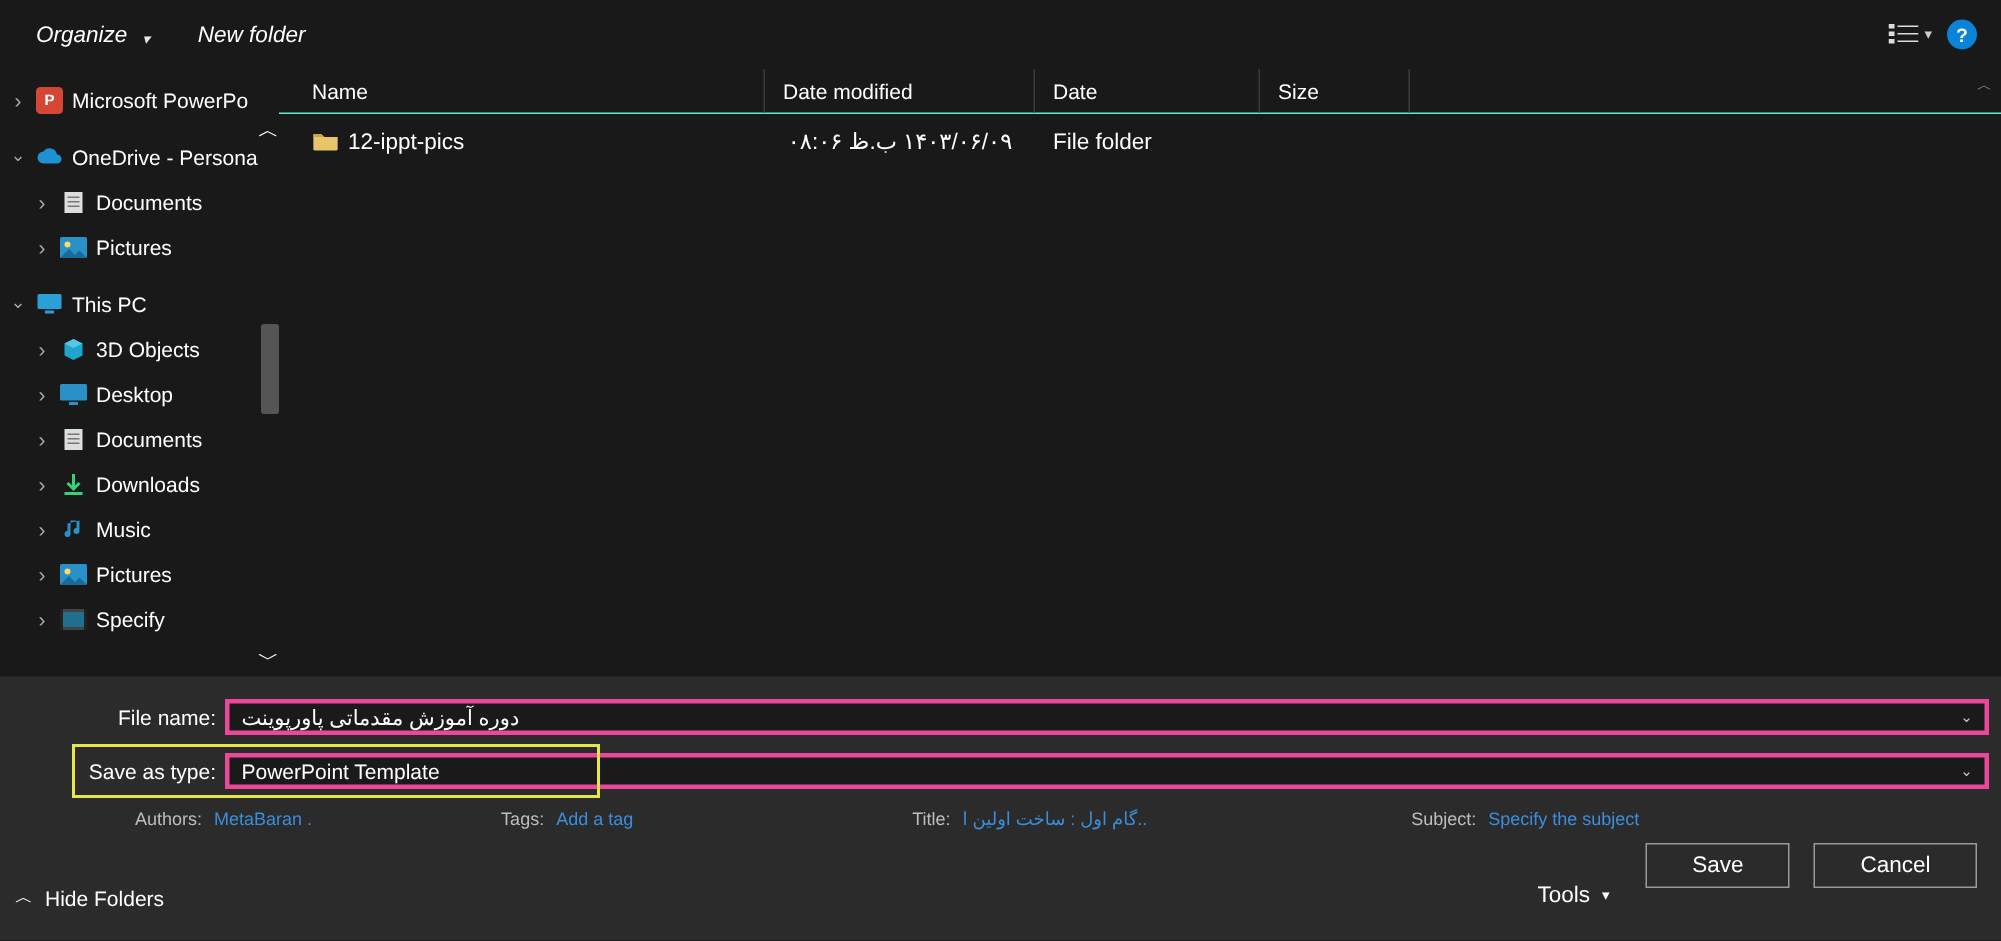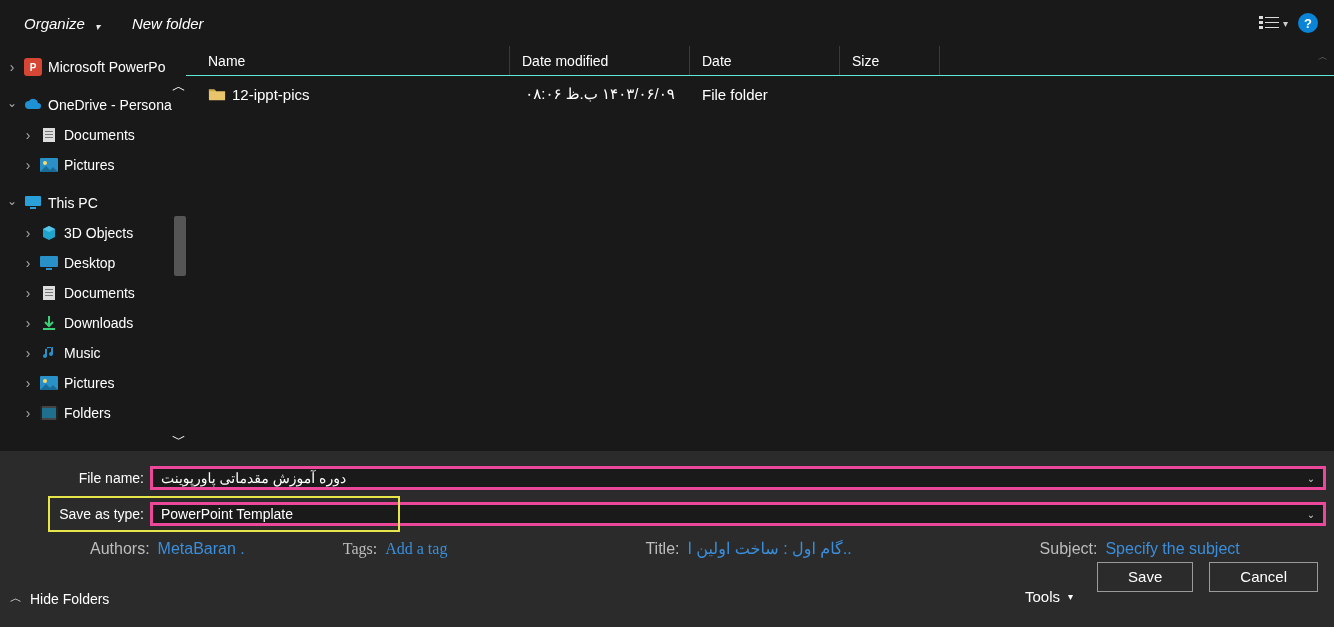--- a/index.html
+++ b/index.html
@@ -95,28 +95,28 @@
   .form-label{ width:142px; text-align:right; padding-right:6px; color:#fff; font-size:14px;}
   .combo-wrap{flex:1; display:flex; align-items:center; border:3px solid #ec4899; background:#1a1a1a; height:24px;}
   .combo-wrap .txt{flex:1; padding:0 8px; color:#fff; font-size:14px; background:transparent;}
   .combo-wrap .dd{ width:24px; display:flex;align-items:center;justify-content:center;color:#ccc;font-size:10px;}
   .highlight-box{
     position:absolute;
     border:2px solid #e6e64a;
     pointer-events:none;
   }
   .meta-row{
-    display:flex; align-items:center; padding:10px 8px 0 8px; gap:18px;
-    font-size:16px;
+    display:flex; align-items:center; padding:10px 8px 0 8px; gap:6px;
+    font-size:12px;
   }
   .meta-group{ display:flex; align-items:center; gap:8px;}
   .meta-label{ color:#bdbdbd;}
   .meta-link{ color:#3a8edb; cursor:pointer;}
   .g1{ margin-left:82px;}
-  .g2{ margin-left:80px;font-family:Liberation Serif, serif;}
+  .g2{ margin-left:120px;}
   .g3{ margin-left:180px;}
   .g4{ margin-left:170px;}
   .buttons-row{
     position:absolute; right:16px; bottom:18px; display:flex; align-items:center; gap:16px;
   }
   .btn{
     height:30px; padding:0 30px; background:transparent; border:1px solid #9a9a9a;
     color:#fff; font-size:15px; cursor:pointer;
   }
   .tools-btn{
@@ -276,21 +276,21 @@
         <div class="tree-item indent1">
           <span class="chev right"></span>
           <span class="ico">
             <svg width="18" height="14" viewBox="0 0 18 14">
               <rect width="18" height="14" rx="1" fill="#444"></rect>
               <rect x="2" y="2" width="14" height="10" fill="#1f6f8f"></rect>
               <rect x="0" y="0" width="2" height="14" fill="#222"></rect>
               <rect x="16" y="0" width="2" height="14" fill="#222"></rect>
             </svg>
           </span>
-          <span>Folders</span>
+          <span>Specify</span>
         </div>
       </div>
     <div class="vscroll tl">︿</div>
     <div class="vscroll"></div>
     <div class="vscroll bl">﹀</div>
   </div>
 
   <div class="filepane">
     <div class="small-up">︿</div>
     <div class="cols-header">

